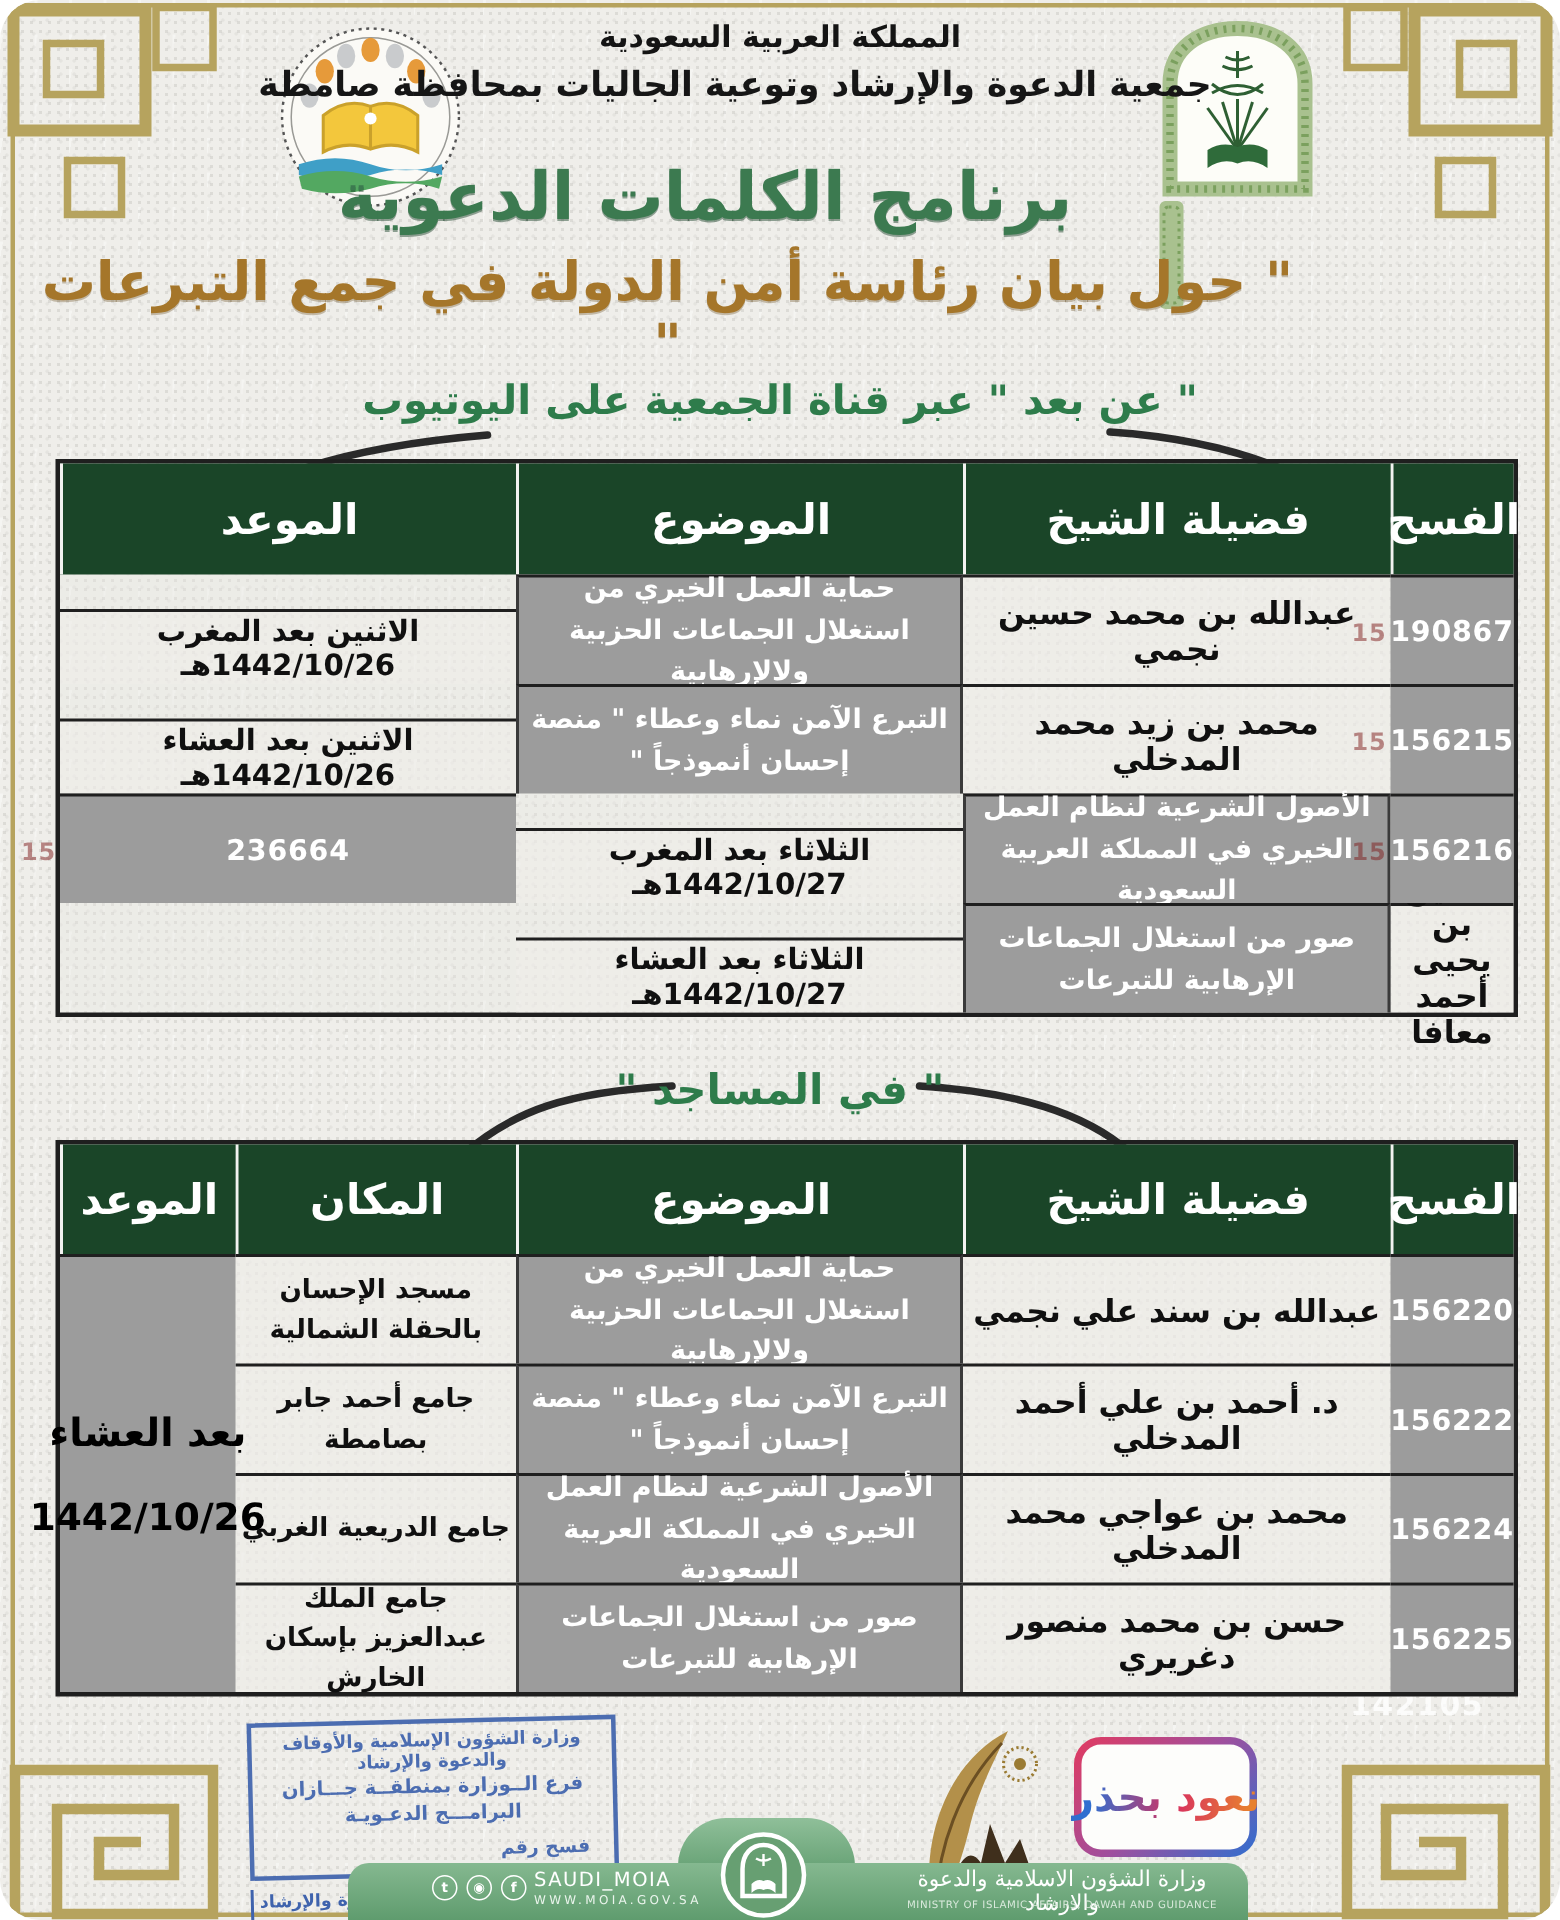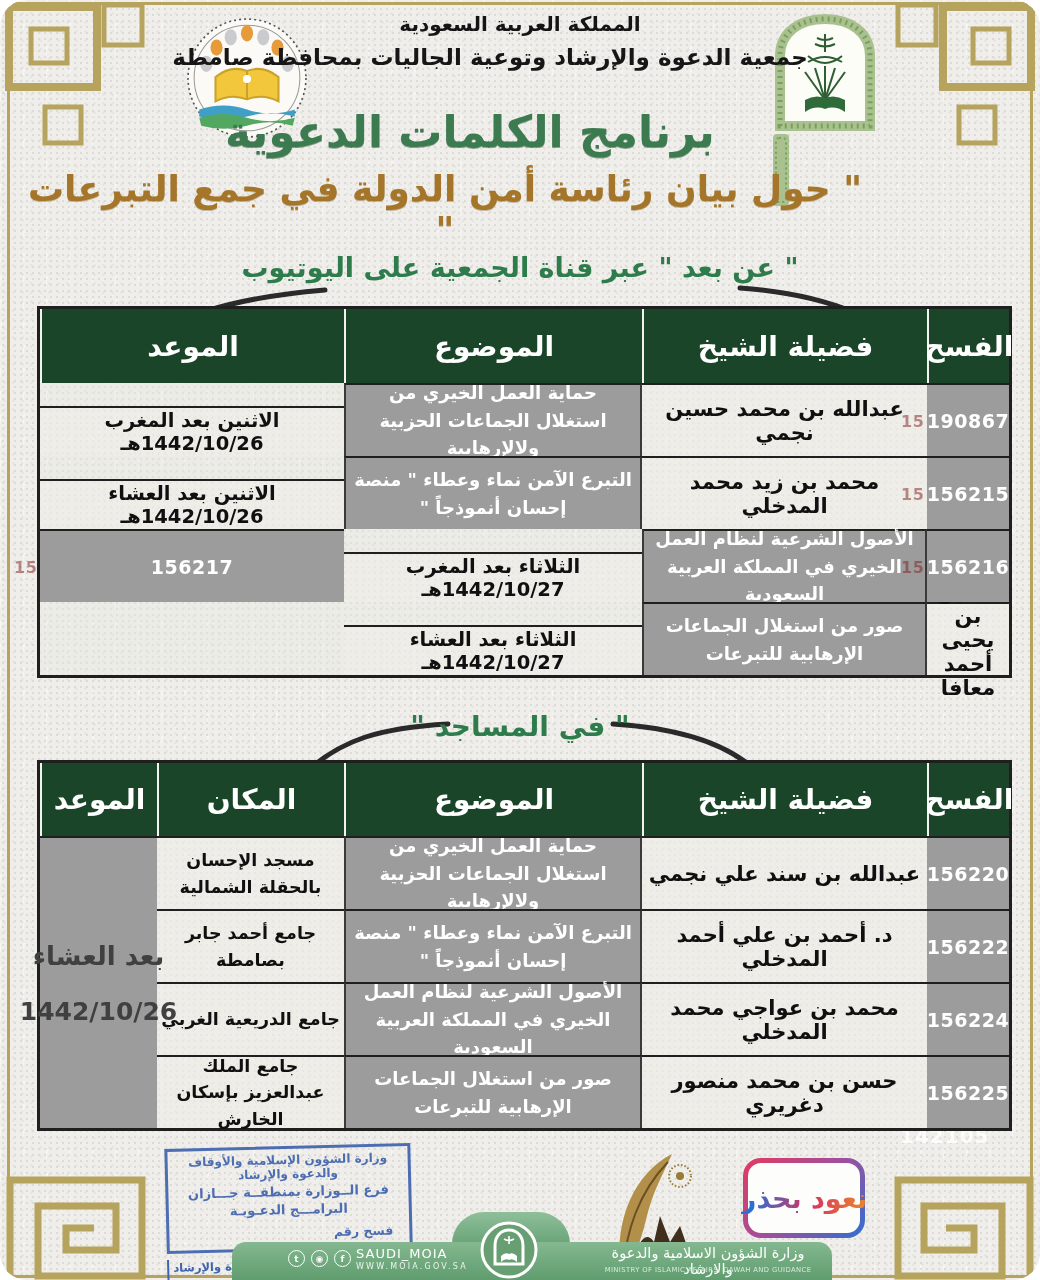--- a/index.html
+++ b/index.html
@@ -34,33 +34,33 @@
   .hc{background:#1a4528;color:#fff;font-size:28px;font-weight:bold;border-left:2px solid #f2f2f0;}
   .bc{border-top:2px solid #1f1f1f;}
   .gc{background:#9c9c9c;color:#fff;}
   .lc{background:rgba(240,238,234,.5);color:#101010;}
   .sb{border-left:2px solid #3a3a3a;border-right:2px solid #3a3a3a;font-size:18px;font-weight:bold;line-height:1.55;padding:2px 6px;}
   .pc{position:relative;font-size:19px;font-weight:bold;letter-spacing:.5px;}
   .ghost{position:absolute;left:-26px;top:38%;font-size:16px;font-weight:bold;color:#7f1d1d;opacity:.5;}
   .sheikh{font-size:21px;font-weight:bold;padding:0 4px;}
   .timec{font-size:19.5px;font-weight:bold;padding:0 6px;margin-top:23px;}
   .placec{font-size:17.5px;font-weight:bold;line-height:1.5;padding:0 4px;}
-  .merged{grid-column:5;grid-row:2 / span 4;background:#9c9c9c;color:#404040;
+  .merged{grid-column:5;grid-row:2 / span 4;background:#9c9c9c;color:#000000;
     border-top:2px solid #1f1f1f;flex-direction:column;gap:26px;z-index:2;}
   .merged .l1{font-size:26px;font-weight:bold;white-space:nowrap;}
   .merged .l2{font-size:25px;font-weight:bold;white-space:nowrap;}
   
   .watermark{top:1124px;left:872px;font-size:20px;font-weight:bold;color:rgba(255,255,255,.8);letter-spacing:1px;margin-left:28px;}
   .stamp{top:1146px;left:166px;width:246px;color:#3f63ad;transform:rotate(-1.4deg);font-weight:bold;z-index:2;}
   .stamp .box{border:3px solid #3f63ad;padding:4px 6px 8px;opacity:.92;}
   .stamp .s1{font-size:12px;} .stamp .s2{font-size:13px;margin-top:3px;} .stamp .s3{font-size:13px;margin-top:3px;}
   .stamp .s4{font-size:12.5px;margin-top:8px;text-align:right;padding-right:10px;}
   .stamp .s5{font-size:11.5px;margin-top:6px;border-right:2px solid #3f63ad;border-left:2px solid #3f63ad;padding:1px 3px;}
   .badge{top:1158px;left:716px;width:122px;height:80px;border-radius:18px;
-    background:linear-gradient(135deg,#e23a5f,#a04f9d,#2f6fd0);padding:5px;box-sizing:border-box;z-index:2;margin-left:27px;}
+    background:linear-gradient(135deg,#e23a5f,#a04f9d,#2f6fd0);padding:5px;box-sizing:border-box;z-index:2;}
   .badge .inner{width:100%;height:100%;border-radius:13px;background:#fdfdfb;display:flex;align-items:center;justify-content:center;}
   .badge .txt{font-size:27px;font-weight:bold;white-space:nowrap;
     background:linear-gradient(90deg,#2f6fd0 10%,#d8315f 55%,#e8812f 95%);
     -webkit-background-clip:text;background-clip:text;color:transparent;}
   .banner{top:1242px;left:232px;width:600px;height:38px;border-radius:14px 14px 0 0;
     background:linear-gradient(#85b890,#5f9c6e);z-index:2;}
   .bump{top:1212px;left:452px;width:118px;height:32px;border-radius:60px 60px 0 0;
     background:linear-gradient(#8fbf99,#6aa478);z-index:2;}
   .socials{top:1250px;left:288px;display:flex;gap:6px;z-index:3;}
   .soc{width:15px;height:15px;border-radius:50%;border:1.6px solid #fff;color:#fff;font-size:9px;font-weight:bold;
@@ -176,21 +176,21 @@
     <div class="cell bc lc timec rtl">الاثنين بعد العشاء  1442/10/26هـ</div>
 
     <div class="cell bc gc pc">
         <span>156216</span>
         <span class="ghost rtl">15</span>
       </div>
     <div class="cell bc gc sb rtl">الأصول الشرعية لنظام العمل الخيري في المملكة العربية السعودية</div>
     <div class="cell bc lc timec rtl">الثلاثاء بعد المغرب  1442/10/27هـ</div>
 
     <div class="cell bc gc pc">
-        <span>156217</span>
+        <span>236664</span>
         <span class="ghost rtl">15</span>
       </div>
     <div class="cell bc lc sheikh rtl">حسين بن يحيى أحمد معافا</div>
     <div class="cell bc gc sb rtl">صور من استغلال الجماعات  الإرهابية للتبرعات</div>
     <div class="cell bc lc timec rtl">الثلاثاء بعد العشاء  1442/10/27هـ</div>
   </div>
 
   <svg class="abs arc" style="left:298px;top:712px" width="470" height="64">
     <path d="M 10,58 C 45,28 80,16 150,12"></path>
     <path d="M 315,12 C 380,16 425,30 455,56"></path>

